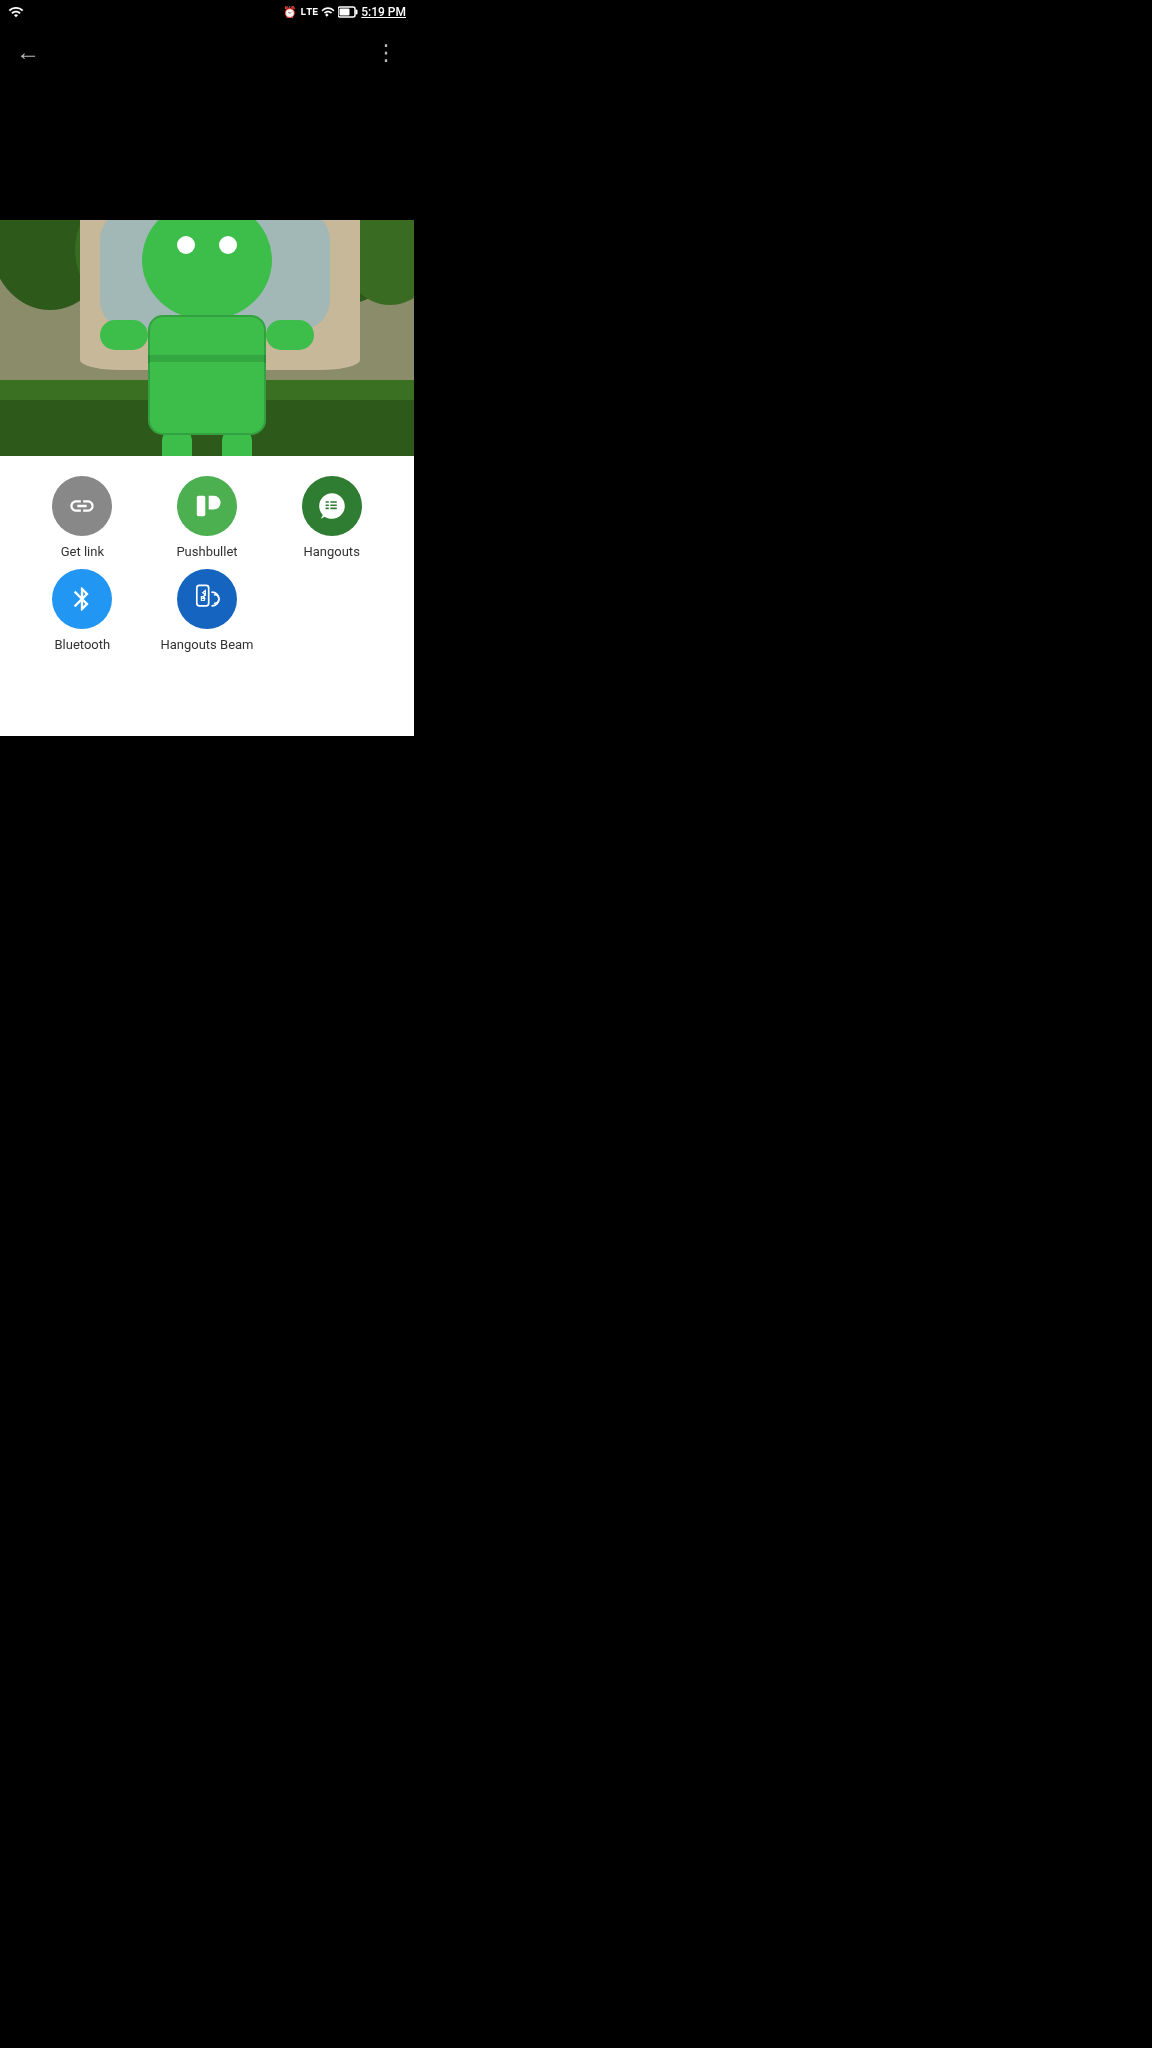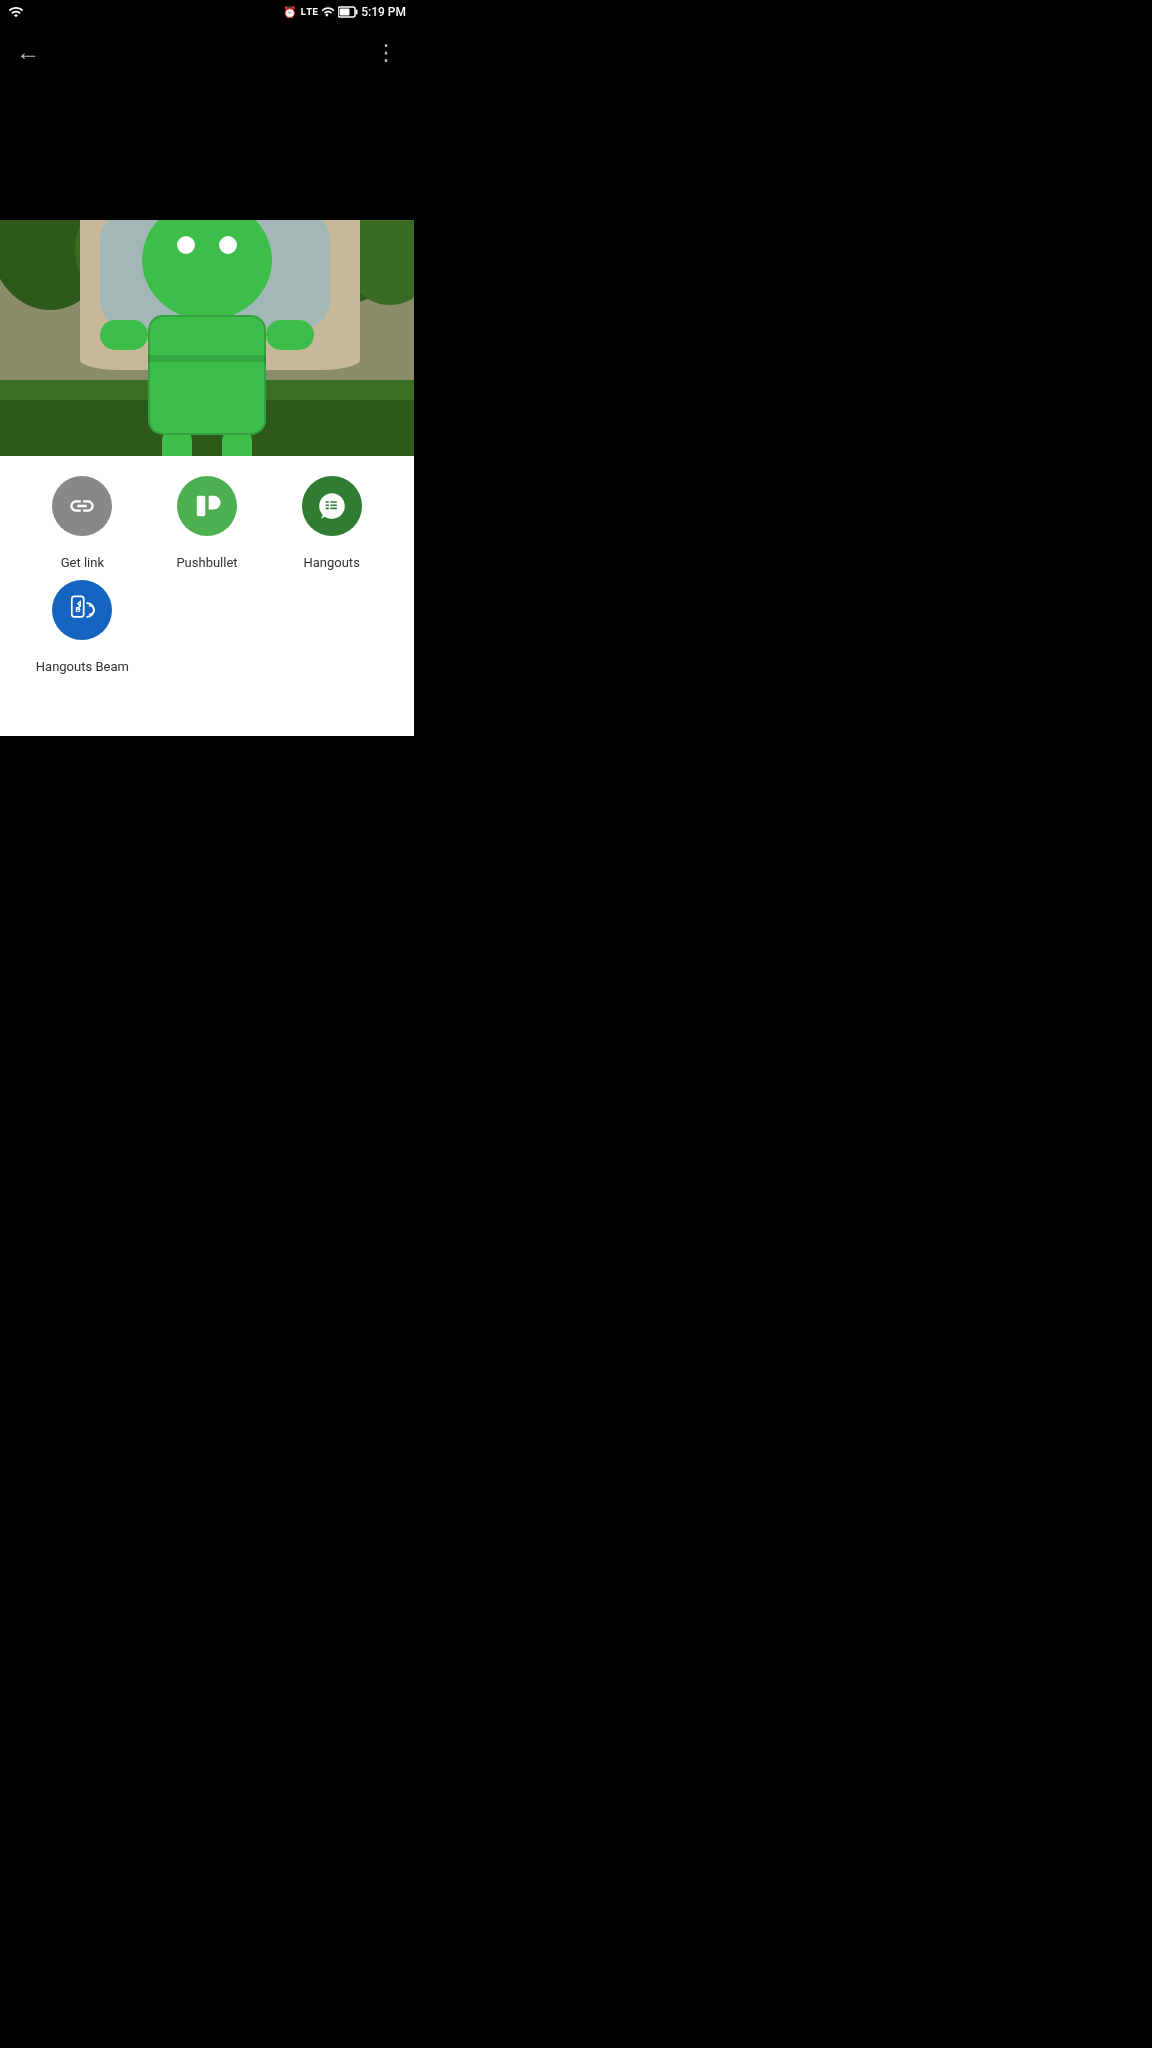--- a/index.html
+++ b/index.html
@@ -39,20 +39,21 @@
     .status-right {
       display: flex;
       align-items: center;
       gap: 3px;
     }
 
     .status-time {
       color: #fff;
       font-size: 12px;
       font-weight: 500;
+      text-decoration: underline;
     }
 
     
     .nav-bar {
       position: absolute;
       top: 24px;
       left: 0;
       right: 0;
       height: 56px;
       background: rgba(0,0,0,0.6);
@@ -129,21 +130,21 @@
       display: grid;
       grid-template-columns: repeat(3, 1fr);
       gap: 10px 0;
       padding: 0 20px;
     }
 
     .share-item {
       display: flex;
       flex-direction: column;
       align-items: center;
-      gap: 19px;
+      gap: 8px;
       cursor: pointer;
     }
 
     .share-icon-circle {
       width: 60px;
       height: 60px;
       border-radius: 50%;
       display: flex;
       align-items: center;
       justify-content: center;
@@ -268,20 +269,28 @@
 
     <div class="share-item">
       <div class="share-icon-circle icon-hangouts">
         <svg width="32" height="32" viewBox="0 0 40 40" fill="white">
           <path d="M20 4C11.16 4 4 11.16 4 20c0 4.42 1.76 8.41 4.6 11.31L6 36l4.69-2.6C12.9 34.64 16.35 36 20 36c8.84 0 16-7.16 16-16S28.84 4 20 4zm-4 20H12v-2h4v2zm0-4H12v-2h4v2zm0-4H12v-2h4v2zm10 8h-8v-2h8v2zm0-4h-8v-2h8v2zm0-4h-8v-2h8v2z"></path>
         </svg>
       </div>
       <span class="share-label">Hangouts</span>
     </div>
 
+    <div class="share-item">
+      <div class="share-icon-circle icon-bluetooth">
+        <svg width="28" height="28" viewBox="0 0 24 24" fill="white">
+          <path d="M17.71 7.71L12 2h-1v7.59L6.41 5 5 6.41 10.59 12 5 17.59 6.41 19 11 14.41V22h1l5.71-5.71-4.3-4.29 4.3-4.29zM13 5.83l1.88 1.88L13 9.59V5.83zm1.88 10.46L13 18.17v-3.76l1.88 1.88z"></path>
+        </svg>
+      </div>
+      <span class="share-label">Bluetooth</span>
+    </div>
 
 
     <div class="share-item">
       <div class="share-icon-circle icon-androidbeam">
         <svg width="34" height="34" viewBox="0 0 40 40" fill="white">
 
           <rect x="8" y="4" width="14" height="24" rx="3" fill="none" stroke="white" stroke-width="2"></rect>
 
           <path d="M18 10l-3 2.5 3 2.5v-5zm0 5l-3 2.5 3 2.5" stroke="white" stroke-width="1.5" fill="none"></path>
 

